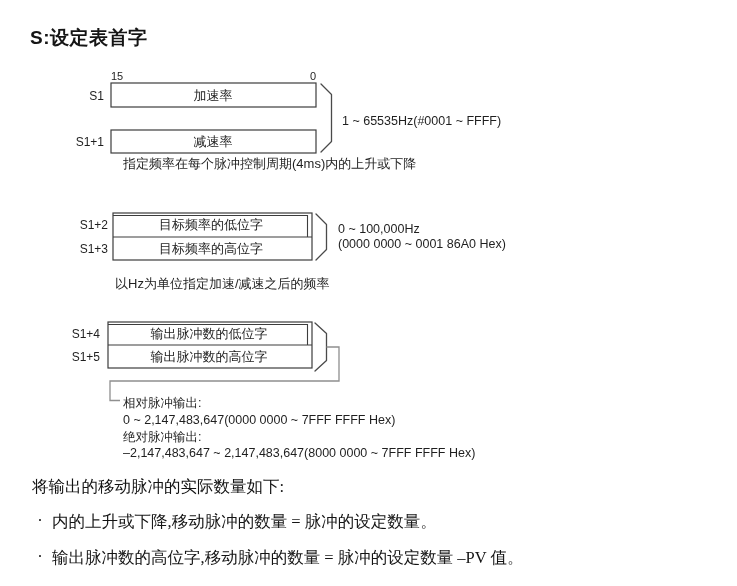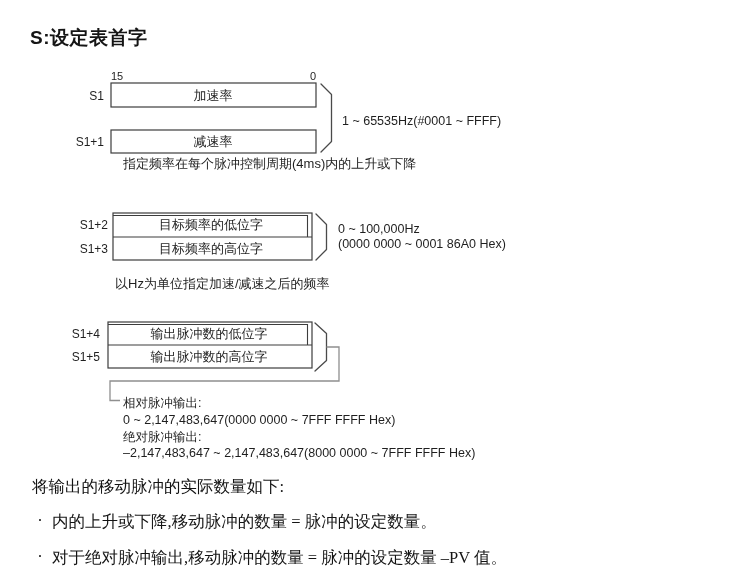--- a/index.html
+++ b/index.html
@@ -80,16 +80,16 @@
 
   <div class="serifline" style="left:32px;top:476px;">将输出的移动脉冲的实际数量如下:</div>
 
   <div class="serifline bullet-row" style="left:34px;top:511px;">
     <span class="bullet-mark">·</span>
     <span>内的上升或下降,移动脉冲的数量 = 脉冲的设定数量。</span>
   </div>
 
   <div class="serifline bullet-row" style="left:34px;top:547px;">
     <span class="bullet-mark">·</span>
-    <span>对于绝对脉冲输出,移动脉冲的数量 = 脉冲的设定数量 –PV 值。</span>
+    <span>输出脉冲数的高位字,移动脉冲的数量 = 脉冲的设定数量 –PV 值。</span>
   </div>
 
 </div>
 
 </body></html>

